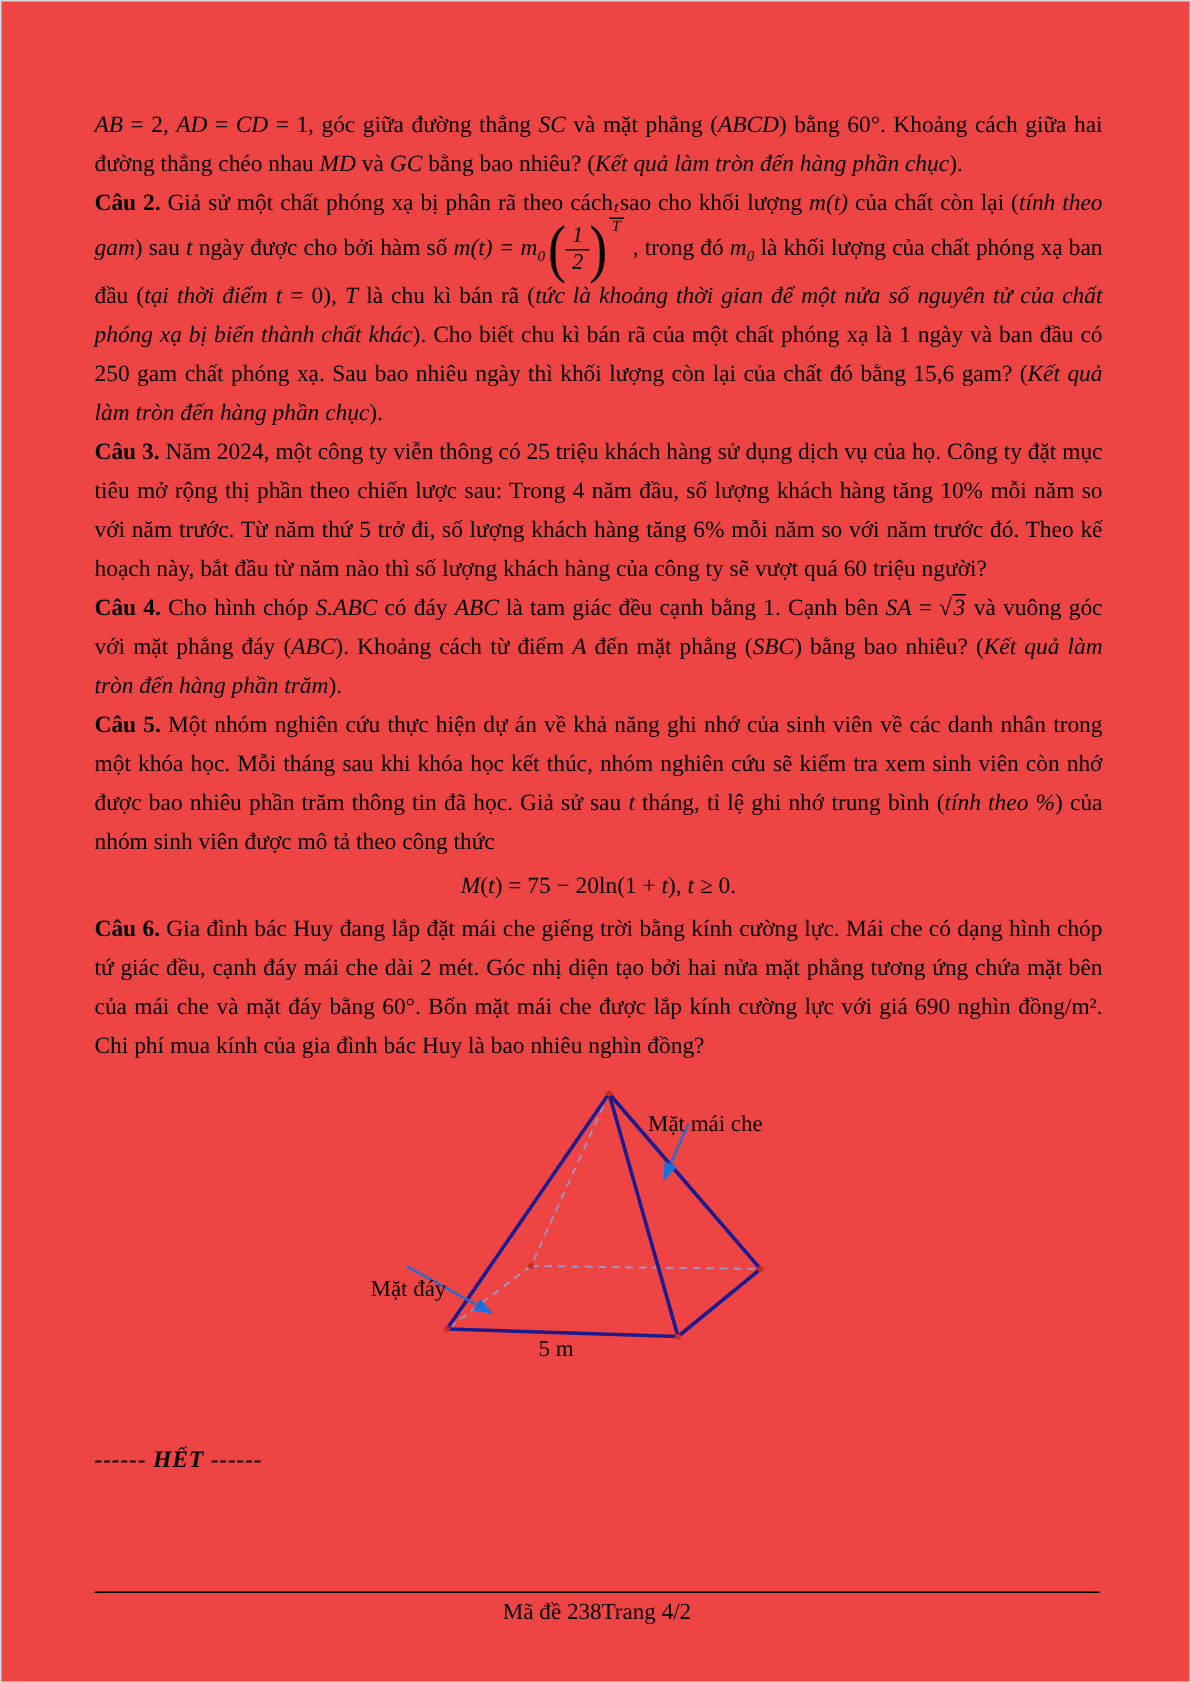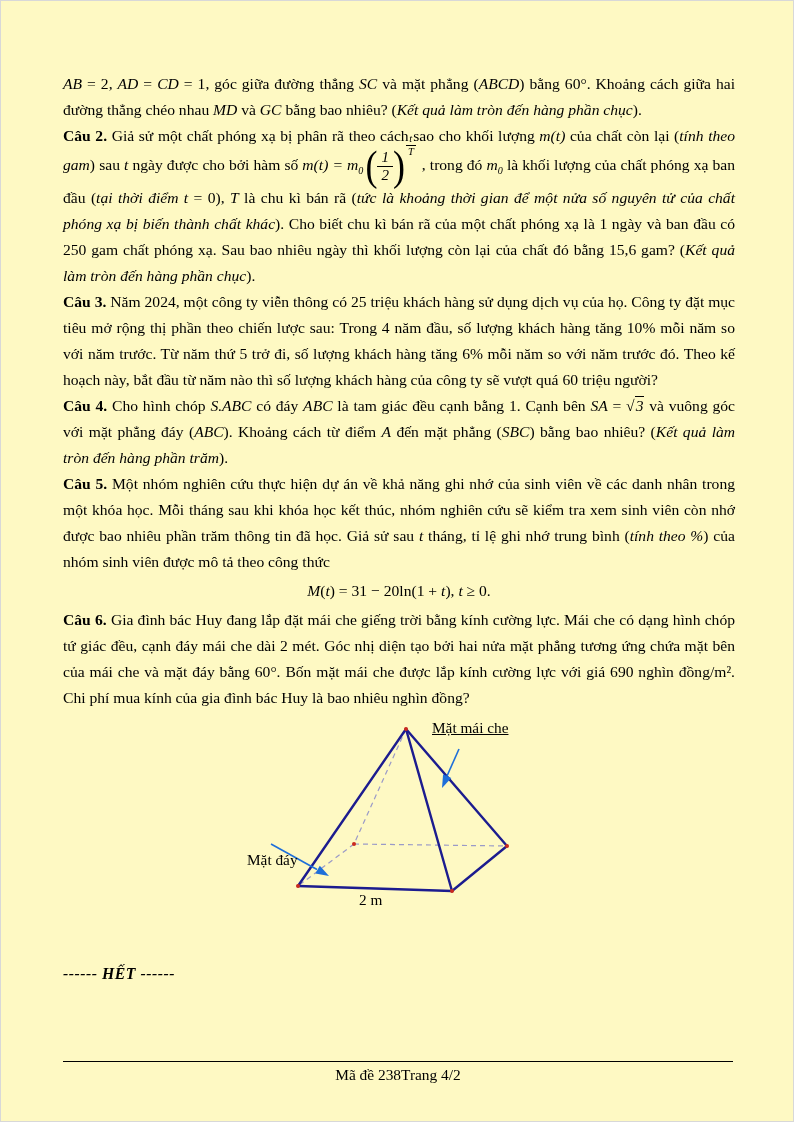--- a/index.html
+++ b/index.html
@@ -1,18 +1,18 @@
 <!DOCTYPE html>
 <html style="--edge-color: #1c1c8f; --dashed-color: #9a9ac8; --arrow-color: #1e6fd9; --vertex-color: #cc2a1e;"><head>
 <meta charset="utf-8">
 <style>
   * { box-sizing: border-box; }
   html,body { margin:0; padding:0; background:#e8e8e8; }
   .page {
-    width:794px; height:1122px; position:relative; background:#fef9c3;
+    width:794px; height:1122px; position:relative; background:#ef4444;
     font-family:"Liberation Serif","DejaVu Serif",serif; color:#000;
     overflow:hidden; margin:0 auto; border:1px solid #d8d8d8;
   }
   .content { position:absolute; left:62px; top:70px; width:672px; }
   p.para { margin:0; text-align:justify; font-size:15.6px; line-height:26px; }
   p.para.formula-line { text-align:center; margin:3px 0; }
   .seg {}
   .bold { font-weight:bold; }
   .italic { font-style:italic; }
   .math { font-style:italic; }
@@ -31,21 +31,21 @@
   .frac .den { padding:0 4px; }
   .expfrac { display:inline-flex; flex-direction:column; text-align:center;
              font-size:10.5px; line-height:1.15; font-style:italic;
              vertical-align:top; transform:translateY(-16px); margin-left:1px; }
   .expfrac .num { border-bottom:0.9px solid #000; padding:0 2px; }
   .expfrac .den { padding:0 2px; }
   
   .figure { position:relative; height:218px; margin-top:6px; }
   .figure svg { position:absolute; left:0; top:0; }
   .fig-label { position:absolute; font-size:15.3px; white-space:nowrap; }
-  .lbl-roof { left:369px; top:2px;text-decoration:underline; }
+  .lbl-roof { left:369px; top:24px; }
   .lbl-base { left:184px; top:108px;margin-top:26px; }
   .lbl-edge { left:296px; top:174px; }
   
   .end-mark { text-align:left; font-weight:bold; font-style:italic;
               font-size:15.8px; margin-top:30px; letter-spacing:0.5px; }
   
   .footer { position:absolute; left:62px; right:60px; top:1060px;
             border-top:1.4px solid #000; display:flex; justify-content:center;
             padding-top:4px; font-size:15.4px; }
 </style>
@@ -60,21 +60,21 @@
         <p class="para"><span class="seg bold">Câu 2.</span><span class="seg"> Giả sử một chất phóng xạ bị phân rã theo cách sao cho khối lượng </span><span class="seg math">m(t)</span><span class="seg"> của chất còn lại (</span><span class="seg italic">tính theo gam</span><span class="seg">) sau </span><span class="seg math">t</span><span class="seg"> ngày được cho bởi hàm số </span><span class="seg math">m(t) = </span><span class="seg math">m<sub class="sub">0</sub></span><span class="powfrac"><span class="bigp">(</span><span class="frac">
               <span class="num">1</span>
               <span class="den">2</span>
             </span><span class="bigp">)</span><span class="expfrac">
               <span class="num">t</span>
               <span class="den">T</span>
             </span></span><span class="seg"> , trong đó </span><span class="seg math">m<sub class="sub">0</sub></span><span class="seg"> là khối lượng của chất phóng xạ ban đầu (</span><span class="seg italic">tại thời điểm </span><span class="seg math">t</span><span class="seg"> = 0), </span><span class="seg math">T</span><span class="seg"> là chu kì bán rã (</span><span class="seg italic">tức là khoảng thời gian để một nửa số nguyên tử của chất phóng xạ bị biến thành chất khác</span><span class="seg">). Cho biết chu kì bán rã của một chất phóng xạ là 1 ngày và ban đầu có 250 gam chất phóng xạ. Sau bao nhiêu ngày thì khối lượng còn lại của chất đó bằng 15,6 gam? (</span><span class="seg italic">Kết quả làm tròn đến hàng phần chục</span><span class="seg">).</span></p>
         <p class="para"><span class="seg bold">Câu 3.</span><span class="seg"> Năm 2024, một công ty viễn thông có 25 triệu khách hàng sử dụng dịch vụ của họ. Công ty đặt mục tiêu mở rộng thị phần theo chiến lược sau: Trong 4 năm đầu, số lượng khách hàng tăng 10% mỗi năm so với năm trước. Từ năm thứ 5 trở đi, số lượng khách hàng tăng 6% mỗi năm so với năm trước đó. Theo kế hoạch này, bắt đầu từ năm nào thì số lượng khách hàng của công ty sẽ vượt quá 60 triệu người?</span></p>
         <p class="para"><span class="seg bold">Câu 4.</span><span class="seg"> Cho hình chóp </span><span class="seg math">S.ABC</span><span class="seg"> có đáy </span><span class="seg math">ABC</span><span class="seg"> là tam giác đều cạnh bằng 1. Cạnh bên </span><span class="seg math">SA</span><span class="seg"> = </span><span class="sqrt"><span class="rad">√</span><span class="sqarg">3</span></span><span class="seg"> và vuông góc với mặt phẳng đáy (</span><span class="seg math">ABC</span><span class="seg">). Khoảng cách từ điểm </span><span class="seg math">A</span><span class="seg"> đến mặt phẳng (</span><span class="seg math">SBC</span><span class="seg">) bằng bao nhiêu? (</span><span class="seg italic">Kết quả làm tròn đến hàng phần trăm</span><span class="seg">).</span></p>
         <p class="para"><span class="seg bold">Câu 5.</span><span class="seg"> Một nhóm nghiên cứu thực hiện dự án về khả năng ghi nhớ của sinh viên về các danh nhân trong một khóa học. Mỗi tháng sau khi khóa học kết thúc, nhóm nghiên cứu sẽ kiểm tra xem sinh viên còn nhớ được bao nhiêu phần trăm thông tin đã học. Giả sử sau </span><span class="seg math">t</span><span class="seg"> tháng, tỉ lệ ghi nhớ trung bình (</span><span class="seg italic">tính theo %</span><span class="seg">) của nhóm sinh viên được mô tả theo công thức</span></p>
-        <p class="para formula-line"><span class="seg math">M</span><span class="seg">(</span><span class="seg math">t</span><span class="seg">) = 31 − 20ln(1 + </span><span class="seg math">t</span><span class="seg">), </span><span class="seg math">t</span><span class="seg"> ≥ 0.</span></p>
+        <p class="para formula-line"><span class="seg math">M</span><span class="seg">(</span><span class="seg math">t</span><span class="seg">) = 75 − 20ln(1 + </span><span class="seg math">t</span><span class="seg">), </span><span class="seg math">t</span><span class="seg"> ≥ 0.</span></p>
         <p class="para"><span class="seg bold">Câu 6.</span><span class="seg"> Gia đình bác Huy đang lắp đặt mái che giếng trời bằng kính cường lực. Mái che có dạng hình chóp tứ giác đều, cạnh đáy mái che dài 2 mét. Góc nhị diện tạo bởi hai nửa mặt phẳng tương ứng chứa mặt bên của mái che và mặt đáy bằng 60°. Bốn mặt mái che được lắp kính cường lực với giá 690 nghìn đồng/m². Chi phí mua kính của gia đình bác Huy là bao nhiêu nghìn đồng?</span></p>
       </div>
 
     <div class="figure">
       <svg width="672" height="218" viewBox="0 0 672 218">
 
         <g style="stroke:var(--dashed-color,#9a9ac8)" stroke-width="1.2" stroke-dasharray="5 4" fill="none">
           <line x1="343" y1="12" x2="291" y2="127"></line>
           <line x1="291" y1="127" x2="235" y2="169"></line>
           <line x1="291" y1="127" x2="444" y2="129"></line>
@@ -101,21 +101,21 @@
           <polygon points="379,71 388.3,60.9 380.1,57.3" style="fill:var(--arrow-color,#1e6fd9)"></polygon>
         </g>
 
         <g>
           <line x1="208" y1="127" x2="254" y2="152.5" style="stroke:var(--arrow-color,#1e6fd9)" stroke-width="1.6"></line>
           <polygon points="266,159 252.4,156.6 256.8,148.8" style="fill:var(--arrow-color,#1e6fd9)"></polygon>
         </g>
       </svg>
       <div class="fig-label lbl-roof">Mặt mái che</div>
       <div class="fig-label lbl-base">Mặt đáy</div>
-      <div class="fig-label lbl-edge">2 m</div>
+      <div class="fig-label lbl-edge">5 m</div>
     </div>
 
     <div class="end-mark">------ HẾT ------</div>
   </div>
 
   <div class="footer">
     <span>Mã đề 238</span>
     <span>Trang 4/2</span>
   </div>
 </div>

